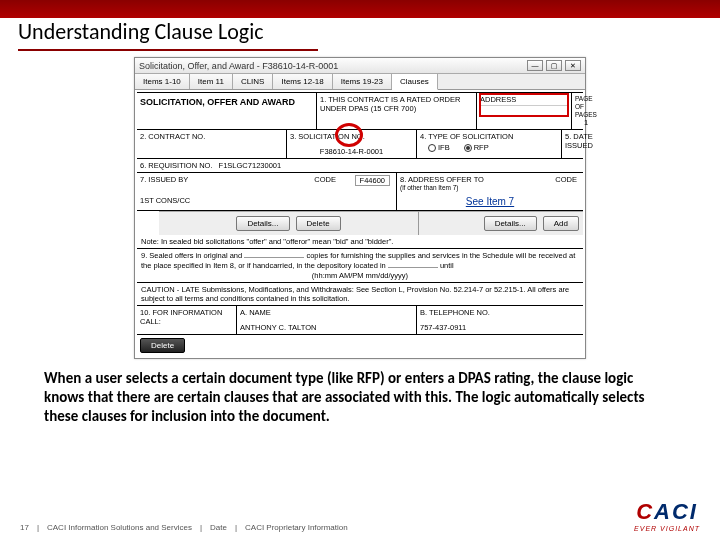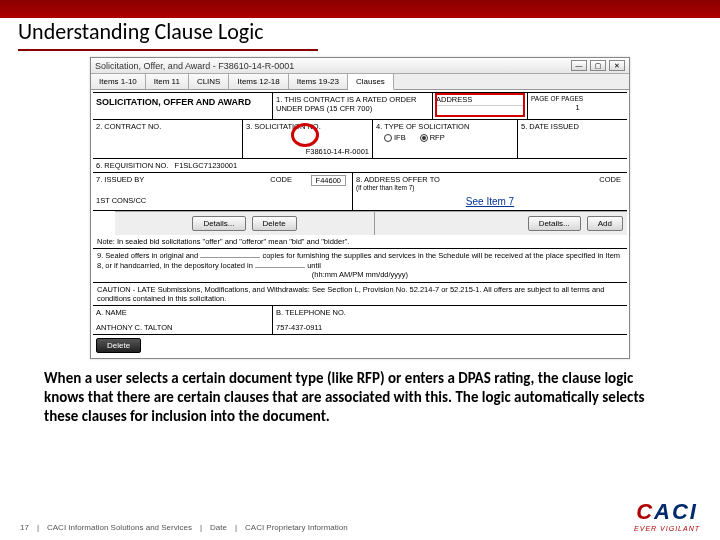--- a/index.html
+++ b/index.html
@@ -1,20 +1,20 @@
 <!DOCTYPE html>
 <html><head>
 <meta charset="utf-8">
 <style>
   * { box-sizing: border-box; margin: 0; padding: 0; }
   body { width: 720px; height: 540px; font-family: Arial, sans-serif; background: #fff; position: relative; overflow: hidden; }
   .topbar { height: 18px; background: linear-gradient(#8a0000, #b00000); }
   .slide-title { font-size: 22px; color: #000; padding: 0 18px 4px 18px; font-family: "Calibri", Arial, sans-serif; }
   .title-underline { height: 2px; background: #8a0000; margin: 0 18px 6px 18px; width: 300px; }
-  .window { margin: 0 auto; width: 540px; border: 1px solid #888; background: #fca5a5; font-size: 8px; box-shadow: 0 0 2px rgba(0,0,0,.2); }
+  .window { margin: 0 auto; width: 452px; border: 1px solid #888; background: #fca5a5; font-size: 8px; box-shadow: 0 0 2px rgba(0,0,0,.2); }
   .window-titlebar { display:flex; align-items:center; justify-content:space-between; background: linear-gradient(#fdfdfd,#e6e6e6); border-bottom:1px solid #aaa; padding:2px 4px; }
   .win-title { font-size:9px; color:#333; }
   .win-ctrls { display:flex; gap:3px; }
   .win-btn { width:16px; height:11px; border:1px solid #888; background:linear-gradient(#fff,#ddd); font-size:7px; text-align:center; line-height:9px; }
   .tabs { display:flex; background:#eee; border-bottom:1px solid #999; }
   .tab { padding:3px 8px; border-right:1px solid #aaa; font-size:8px; background:linear-gradient(#fafafa,#e8e8e8); }
   .tab.active { background:#fff; border-bottom:1px solid #fff; margin-bottom:-1px; }
   .form-area { background:#fff; padding:2px; }
   .row { display:flex; border-top:1px solid #000; }
   .cell { border-right:1px solid #000; padding:2px 3px; font-size:7.5px; line-height:1.2; }
@@ -76,21 +76,21 @@
       <div class="cell" style="flex:1;">
         <div style="font-size:6.5px;">PAGE   OF   PAGES</div>
         <div style="text-align:center;">1</div>
       </div>
     </div>
 
     <div class="row">
       <div class="cell" style="flex:0 0 150px;">2. CONTRACT NO.</div>
       <div class="cell" style="flex:0 0 130px;">
         <div>3. SOLICITATION NO.</div>
-        <div style="text-align:right;margin-top:16px;">F38610-14-R-0001</div>
+        <div style="text-align:center;margin-top:6px;">F38610-14-R-0001</div>
       </div>
       <div class="cell" style="flex:0 0 145px;">
         <div>4. TYPE OF SOLICITATION</div>
         <div style="display:flex;gap:14px;margin-top:2px;padding-left:8px;">
           <span><span class="radio"></span><span>IFB</span></span>
           <span><span class="radio checked"></span><span>RFP</span></span>
         </div>
       </div>
       <div class="cell" style="flex:1;">5. DATE ISSUED</div>
     </div>
@@ -137,20 +137,21 @@
       <span>copies for furnishing the supplies and services in the Schedule will be received at the place specified in Item 8, or if handcarried, in the depository located in</span>
       <span style="display:inline-block;width:50px;border-bottom:1px solid #999;"></span>
       <span>until</span>
       <div style="text-align:center;">(hh:mm AM/PM mm/dd/yyyy)</div>
     </div>
     <div class="hr"></div>
     <div class="note">CAUTION - LATE Submissions, Modifications, and Withdrawals: See Section L, Provision No. 52.214-7 or 52.215-1. All offers are subject to all terms and conditions contained in this solicitation.</div>
     <div class="hr"></div>
 
     <div class="row" style="border-top:none;">
+      <div class="cell" style="flex:0 0 100px;">10. FOR INFORMATION CALL:</div>
       <div class="cell" style="flex:0 0 180px;">
         <div>A. NAME</div>
         <div style="margin-top:6px;">ANTHONY C. TALTON</div>
       </div>
       <div class="cell" style="flex:0 0 120px;">
         <div>B. TELEPHONE NO.</div>
         <div style="margin-top:6px;">757-437-0911</div>
       </div>
     </div>
     <div class="hr"></div>

